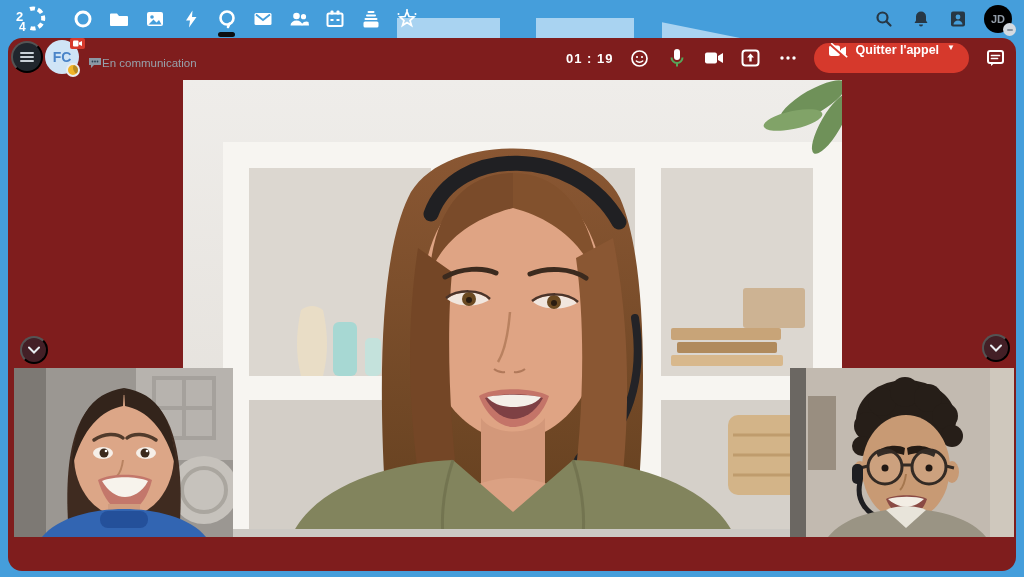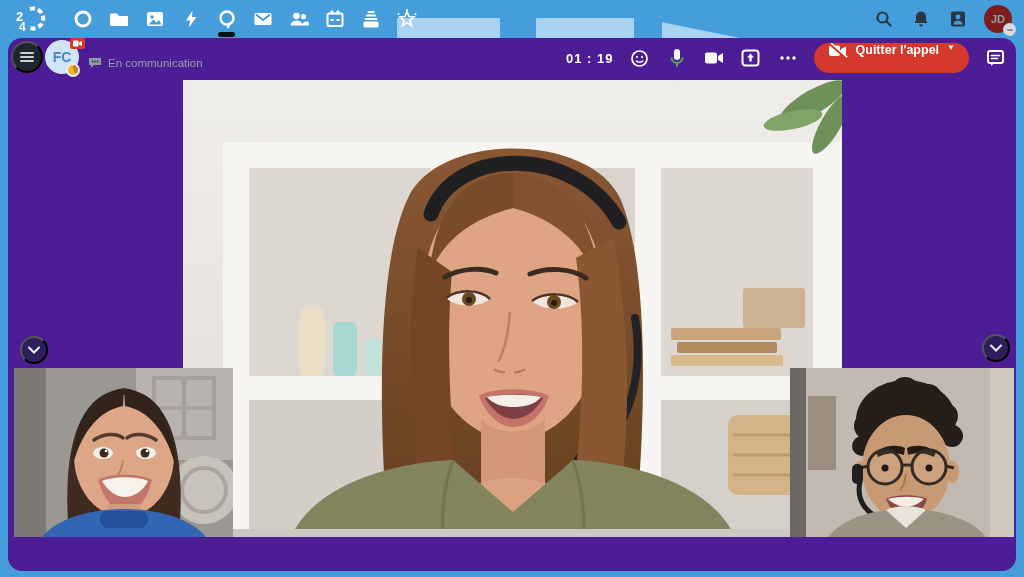--- a/index.html
+++ b/index.html
@@ -14,42 +14,42 @@
   .deco { position:absolute; background:#A9D3F1; z-index:0; }
   .deco.d1 { left:397px; top:18px; width:103px; height:20px; }
   .deco.d2 { left:536px; top:18px; width:98px;  height:20px; }
   .deco.d3 { left:662px; top:20px; width:78px; height:18px;
              clip-path:polygon(0 12%, 100% 100%, 0 100%); }
   .brand { position:absolute; left:16px; top:4px; width:44px; height:30px; display:flex; align-items:center; z-index:2; }
   .nav-icons { position:absolute; left:72px; top:0; height:38px; display:flex; align-items:center; gap:14px; z-index:2; }
   .nav-icon { width:22px; height:24px; position:relative; display:flex; align-items:center; justify-content:center; cursor:pointer; }
   .nav-icon .underline { position:absolute; left:2px; bottom:-6px; width:17px; height:5px; border-radius:3px; background:#0c0e11; }
   .top-right { position:absolute; right:12px; top:0; height:38px; display:flex; align-items:center; gap:15px; z-index:2; }
-  .jd-avatar { width:28px; height:28px; border-radius:50%; background:#7f1d1d; color:#939DA8;
+  .jd-avatar { width:28px; height:28px; border-radius:50%; background:#000000; color:#939DA8;
                font-size:11px; font-weight:bold; display:flex; align-items:center; justify-content:center; position:relative; cursor:pointer; }
   .jd-badge { position:absolute; right:-4px; bottom:-3px; width:13px; height:13px; border-radius:50%;
               background:#D4DAE0; display:flex; align-items:center; justify-content:center; }
   .jd-badge::after { content:""; width:6px; height:2px; background:#8894A0; border-radius:1px; }
   
   .panel { position:absolute; left:8px; top:38px; width:1008px; height:533px;
-           background:#4c1d95; border-radius:14px; z-index:3; overflow:hidden; }
+           background:#7f1d1d; border-radius:14px; z-index:3; overflow:hidden; }
   
   .call-header { position:absolute; top:0; left:0; right:0; height:40px; }
   .hamburger-btn { position:absolute; left:3px; top:3px; width:32px; height:32px; border-radius:50%;
                    background:#20262D; display:flex; align-items:center; justify-content:center; cursor:pointer; }
   .fc-avatar { position:absolute; left:37px; top:2px; width:34px; height:34px; border-radius:50%;
                background:#CFE4F6; color:#4A84C8; font-weight:bold; font-size:14px;
                display:flex; align-items:center; justify-content:center; }
   .fc-cam-badge { position:absolute; right:-6px; top:-2px; width:15px; height:11px; border-radius:2px;
                   background:#D6392C; display:flex; align-items:center; justify-content:center; }
   .fc-moon-badge { position:absolute; right:-1px; bottom:-3px; width:14px; height:14px; border-radius:50%;
                    background:#F0B429; border:2px solid #e9edf1; overflow:hidden; }
   .fc-moon-badge::after { content:""; position:absolute; left:5px; top:-3px; width:12px; height:12px;
                    border-radius:50%; background:#8a6a1d; opacity:.55; }
-  .status-row { position:absolute; left:80px; top:19px; display:flex; align-items:center; gap:6px; }
+  .status-row { position:absolute; left:80px; top:19px; display:flex; align-items:center; }
   .status-text { color:#97A1AB; font-size:11.5px; }
   .header-right { position:absolute; right:10px; top:0; height:40px; display:flex; align-items:center; gap:15px; }
   .timer { color:#fff; font-size:13px; font-weight:bold; letter-spacing:1px; }
   .hicon { width:22px; height:22px; display:flex; align-items:center; justify-content:center; cursor:pointer; }
   .leave-btn { height:30px; border:none; border-radius:16px; background:#D6392C; color:#fff;
                display:flex; align-items:flex-start; gap:8px; padding:0 14px; font-weight:bold;
                font-size:12.5px; font-family:inherit; cursor:pointer; }
   .leave-caret { font-size:8px; }
   
   .main-video { position:absolute; left:175px; top:42px; width:659px; height:457px; overflow:hidden; cursor:pointer; }

